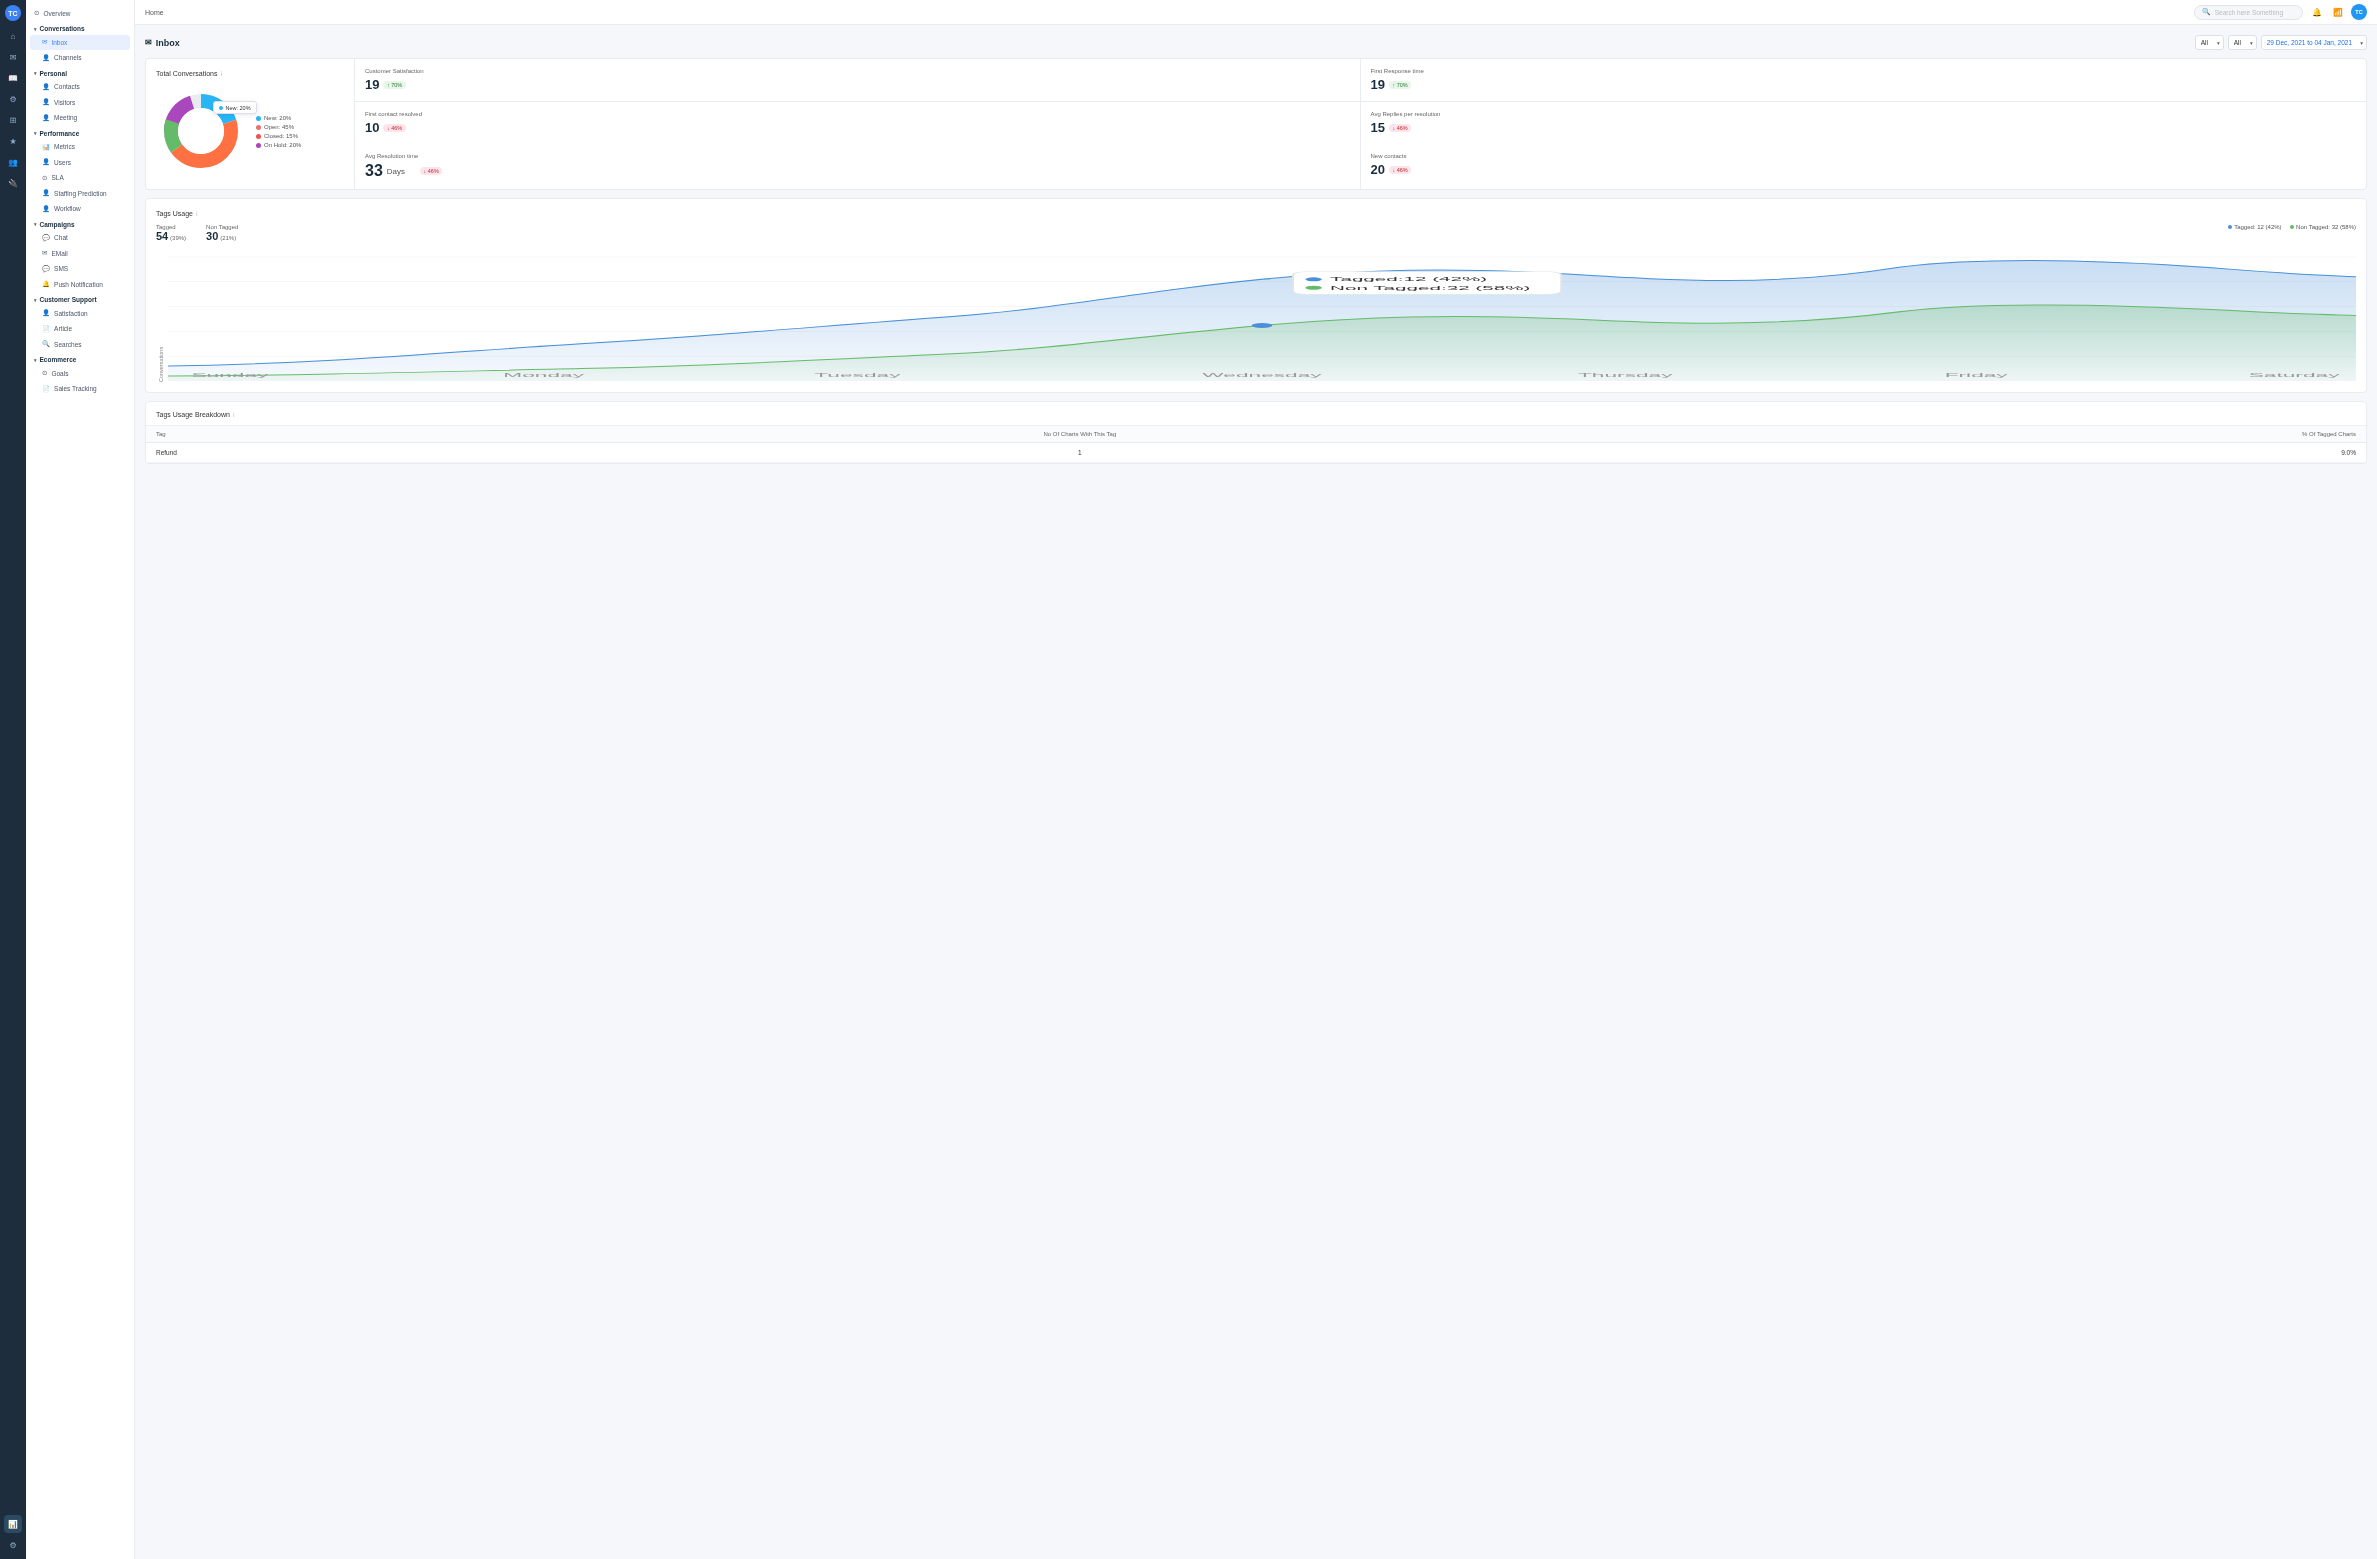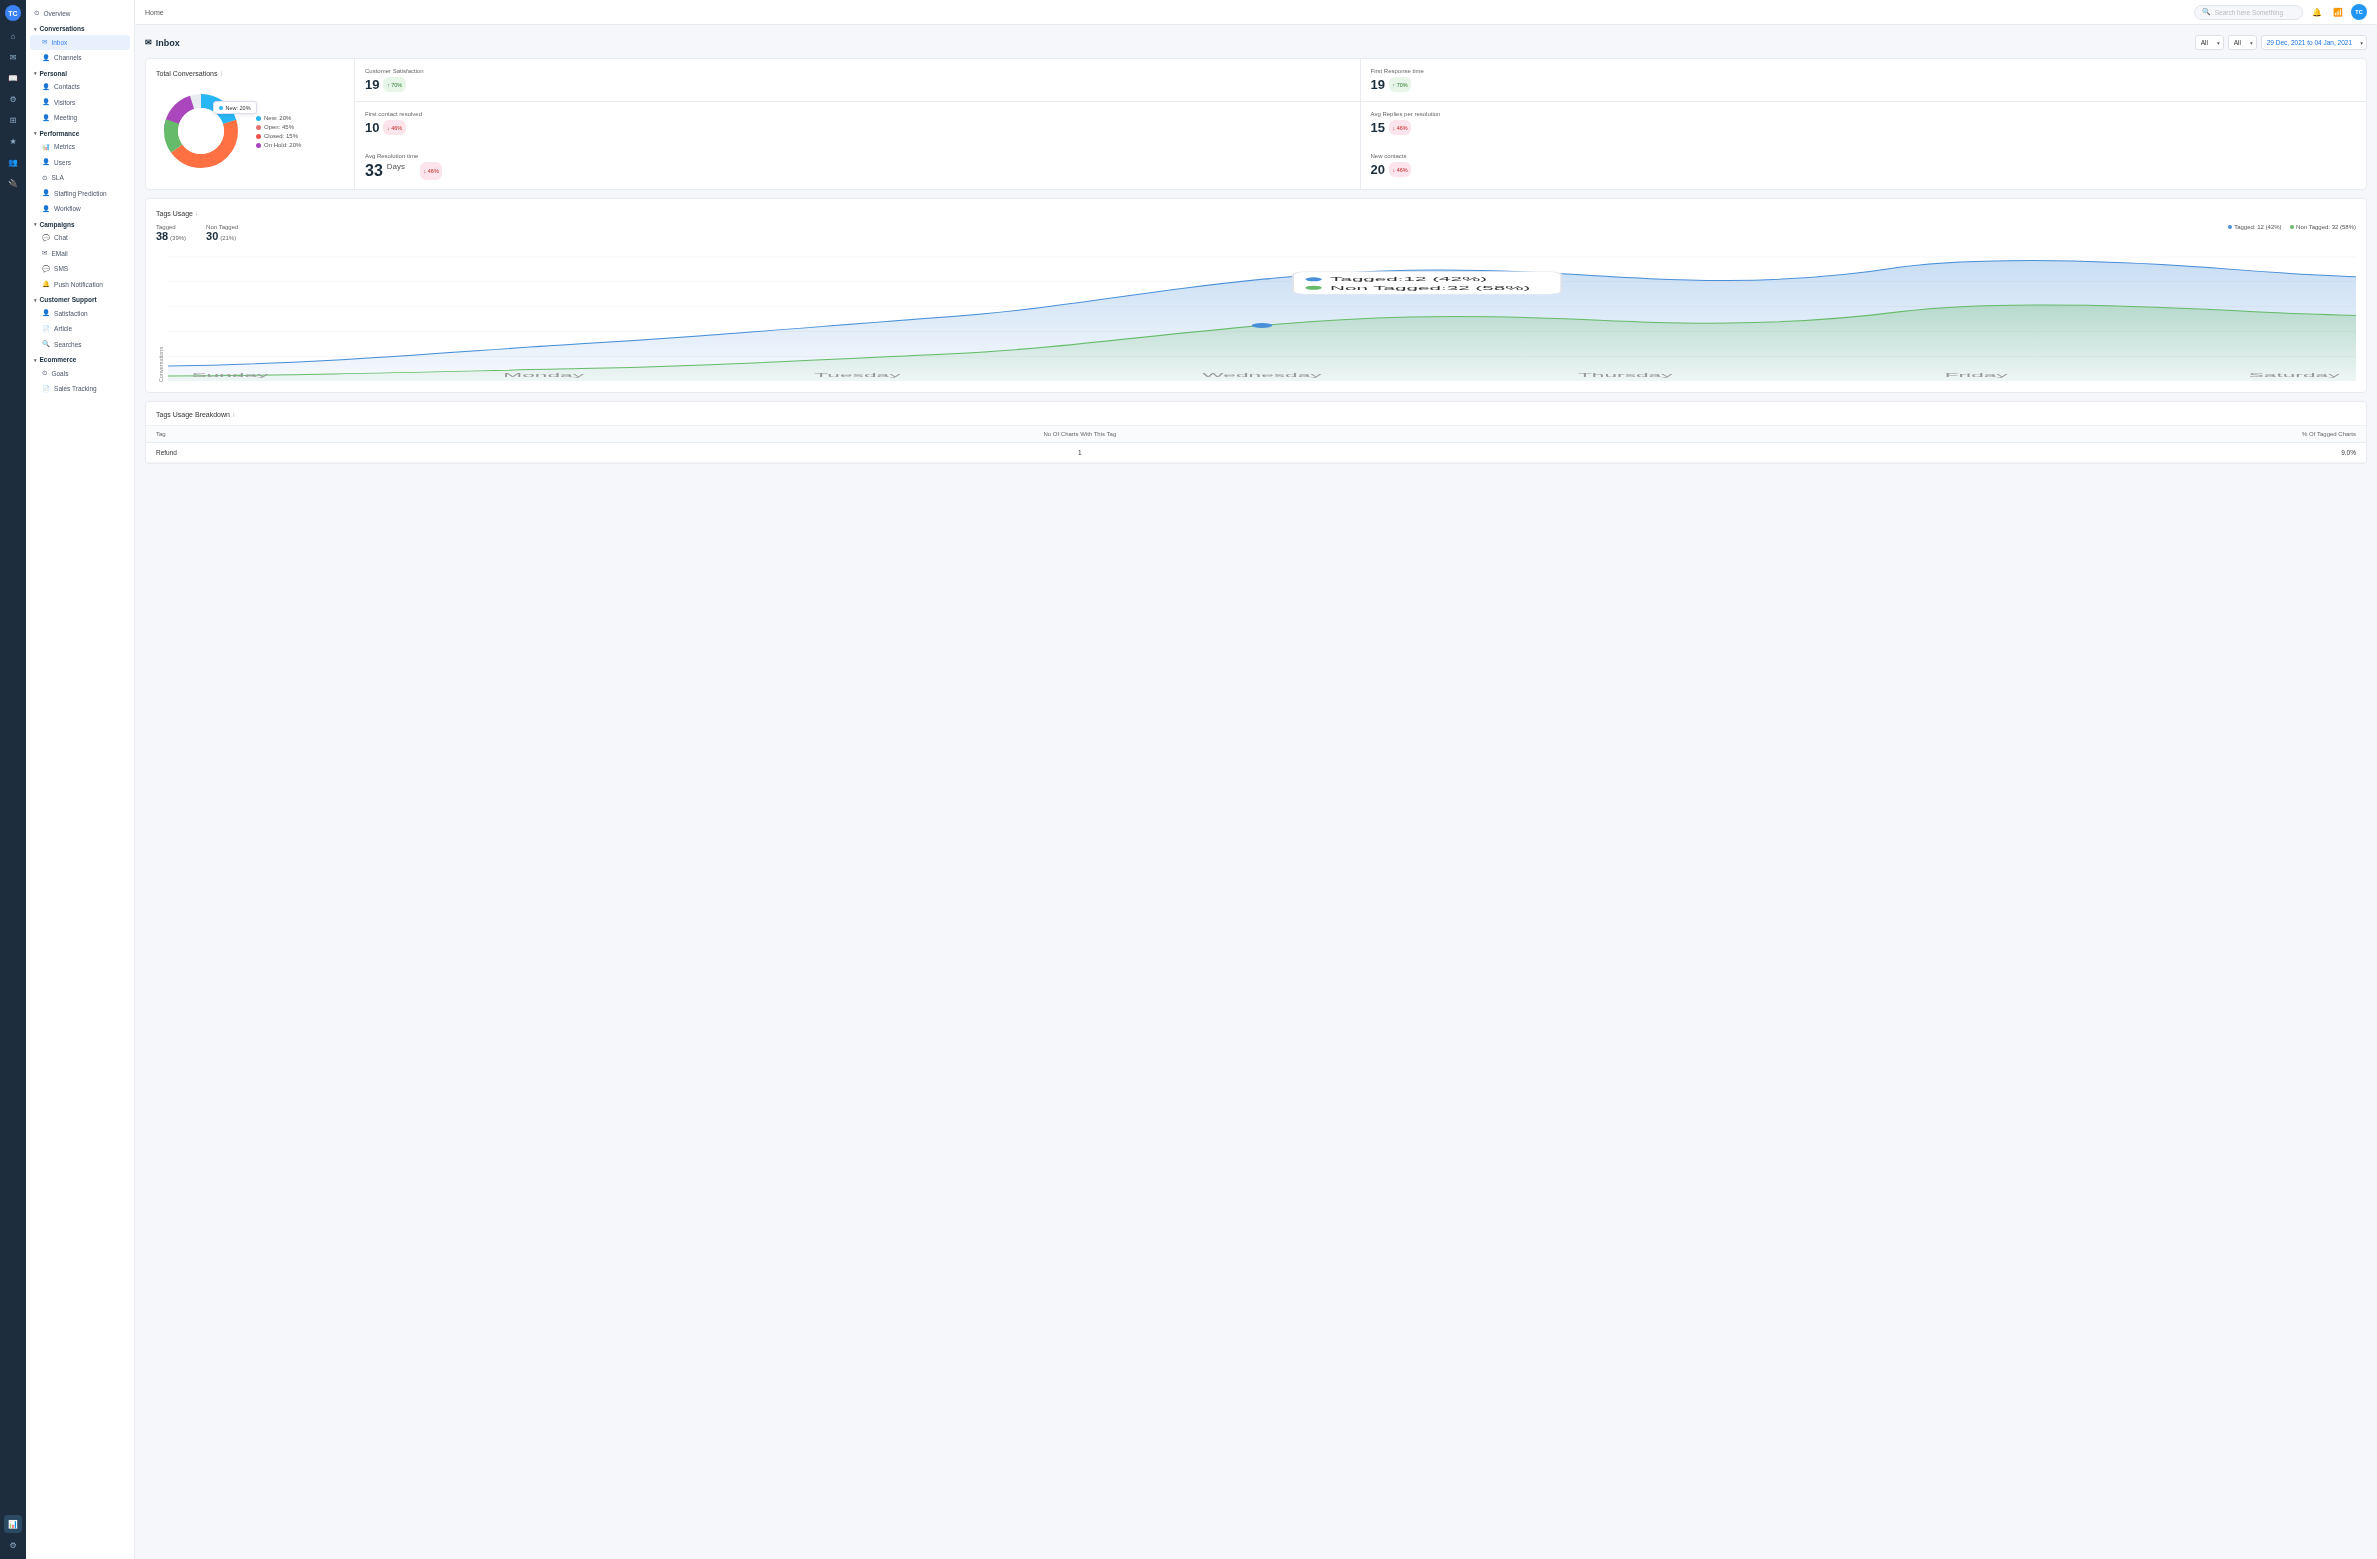--- a/index.html
+++ b/index.html
@@ -38,21 +38,21 @@
 
     
     .page-header { display: flex; align-items: center; gap: 6px; margin-bottom: 8px; flex-wrap: wrap; }
     .page-title { font-size: 9px; font-weight: 600; color: #1a2d3d; display: flex; align-items: center; gap: 4px; flex: 1; }
     .filter-group { display: flex; align-items: center; gap: 4px; }
     .filter-select { background: white; border: 0.5px solid #dde1e7; border-radius: 3px; padding: 3px 14px 3px 5px; font-size: 6.5px; color: #333; appearance: none; cursor: pointer; position: relative; }
     .select-wrapper { position: relative; display: inline-block; }
     .select-wrapper::after { content: '▾'; position: absolute; right: 4px; top: 50%; transform: translateY(-50%); pointer-events: none; color: #666; font-size: 5.5px; }
     .date-range { background: white; border: 0.5px solid #dde1e7; border-radius: 3px; padding: 3px 14px 3px 5px; font-size: 6.5px; color: #1a73e8; font-weight: 500; cursor: pointer; }
     .stat-label { font-size: 6px; color: #666; margin-bottom: 3px; }
-    .stat-value { font-size: 13px; font-weight: 700; color: #1a2d3d; display: flex; gap: 4px; }
+    .stat-value { font-size: 13px; font-weight: 700; color: #1a2d3d; display: flex; align-items: center; gap: 4px; }
     .stat-badge { font-size: 5.5px; padding: 1px 3.5px; border-radius: 6px; font-weight: 500; display: flex; align-items: center; gap: 1.5px; }
     .badge-up { background: #e8f5e9; color: #2e7d32; }
     .badge-down { background: #fce4ec; color: #c62828; }
     .stat-sub { font-size: 6.5px; color: #555; }
 
     
     .top-section { display: flex; gap: 0; border: 0.5px solid #e8ecf0; border-radius: 4px; overflow: hidden; background: white; margin-bottom: 8px; }
     .donut-card { flex: 0 0 209px; padding: 10px; border-right: 0.5px solid #e8ecf0; }
     .donut-title { font-size: 7px; color: #333; font-weight: 500; margin-bottom: 8px; display: flex; align-items: center; gap: 3px; }
     .donut-container { display: flex; align-items: center; gap: 10px; }
@@ -382,21 +382,21 @@
 
     <div class="chart-card">
       <div class="chart-title">
         <span>Tags Usage</span>
         <span class="info-icon">ℹ</span>
       </div>
       <div style="display:flex;justify-content:space-between;align-items:flex-start;margin-bottom:4px;">
         <div class="tags-summary">
           <div class="tag-sum-item">
             <div class="tag-sum-label">Tagged</div>
-            <span class="tag-sum-value">38</span>
+            <span class="tag-sum-value">54</span>
             <span class="tag-sum-pct">(39%)</span>
           </div>
           <div class="tag-sum-item">
             <div class="tag-sum-label">Non Tagged</div>
             <span class="tag-sum-value">30</span>
             <span class="tag-sum-pct">(21%)</span>
           </div>
         </div>
         <div class="chart-legend">
           <div class="chart-legend-item">

